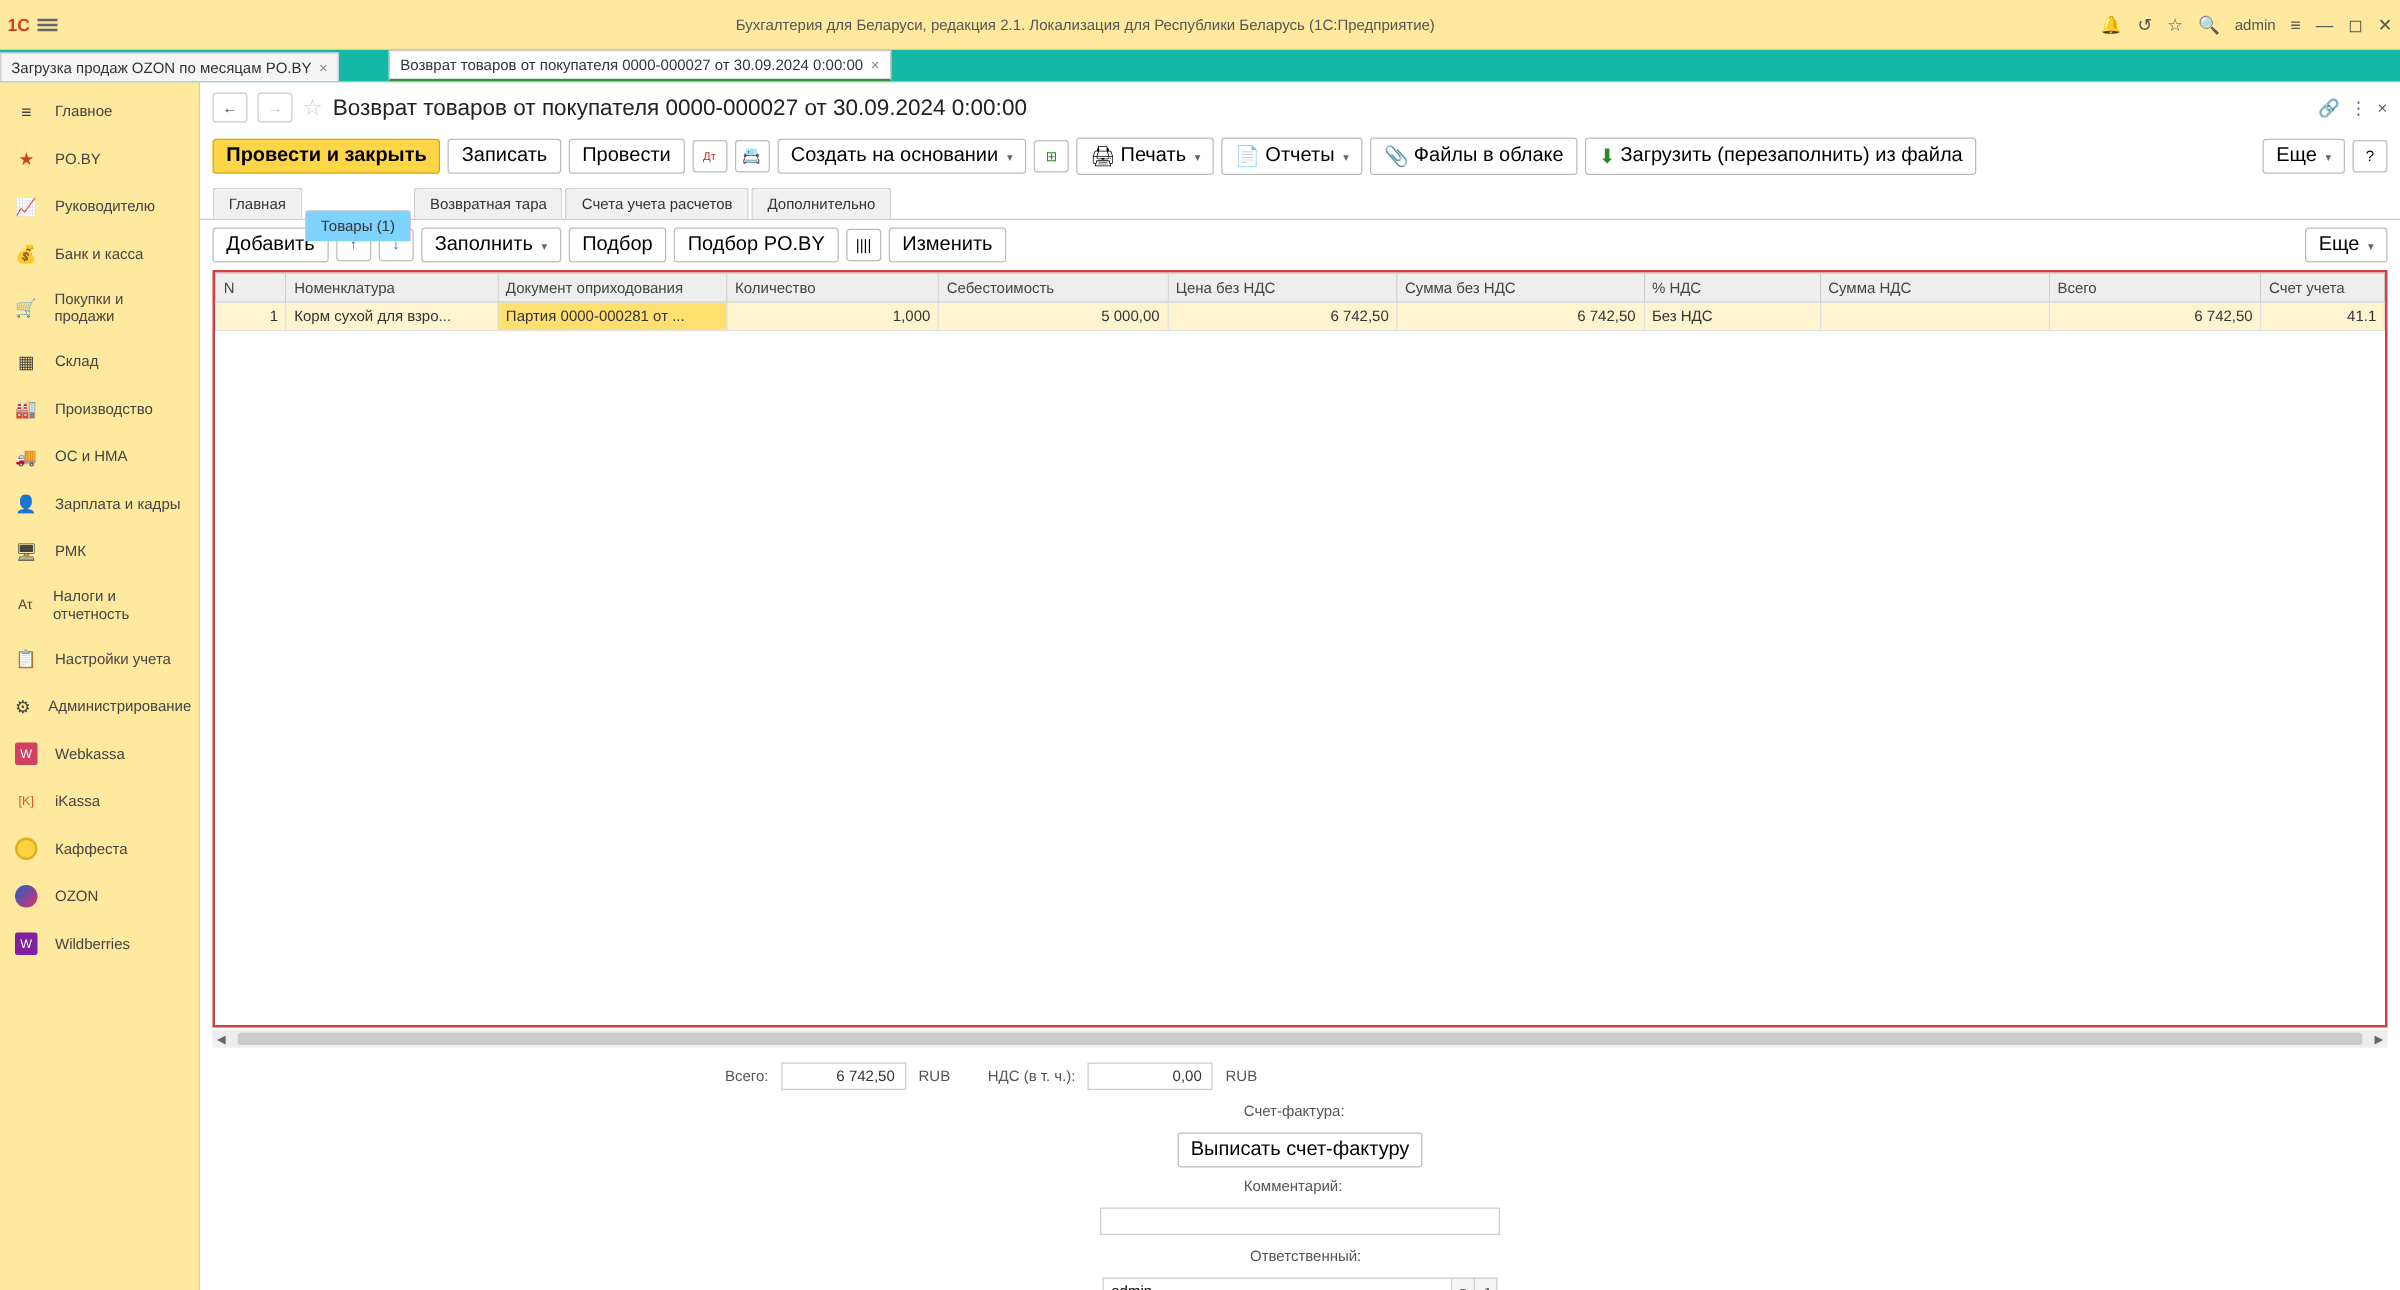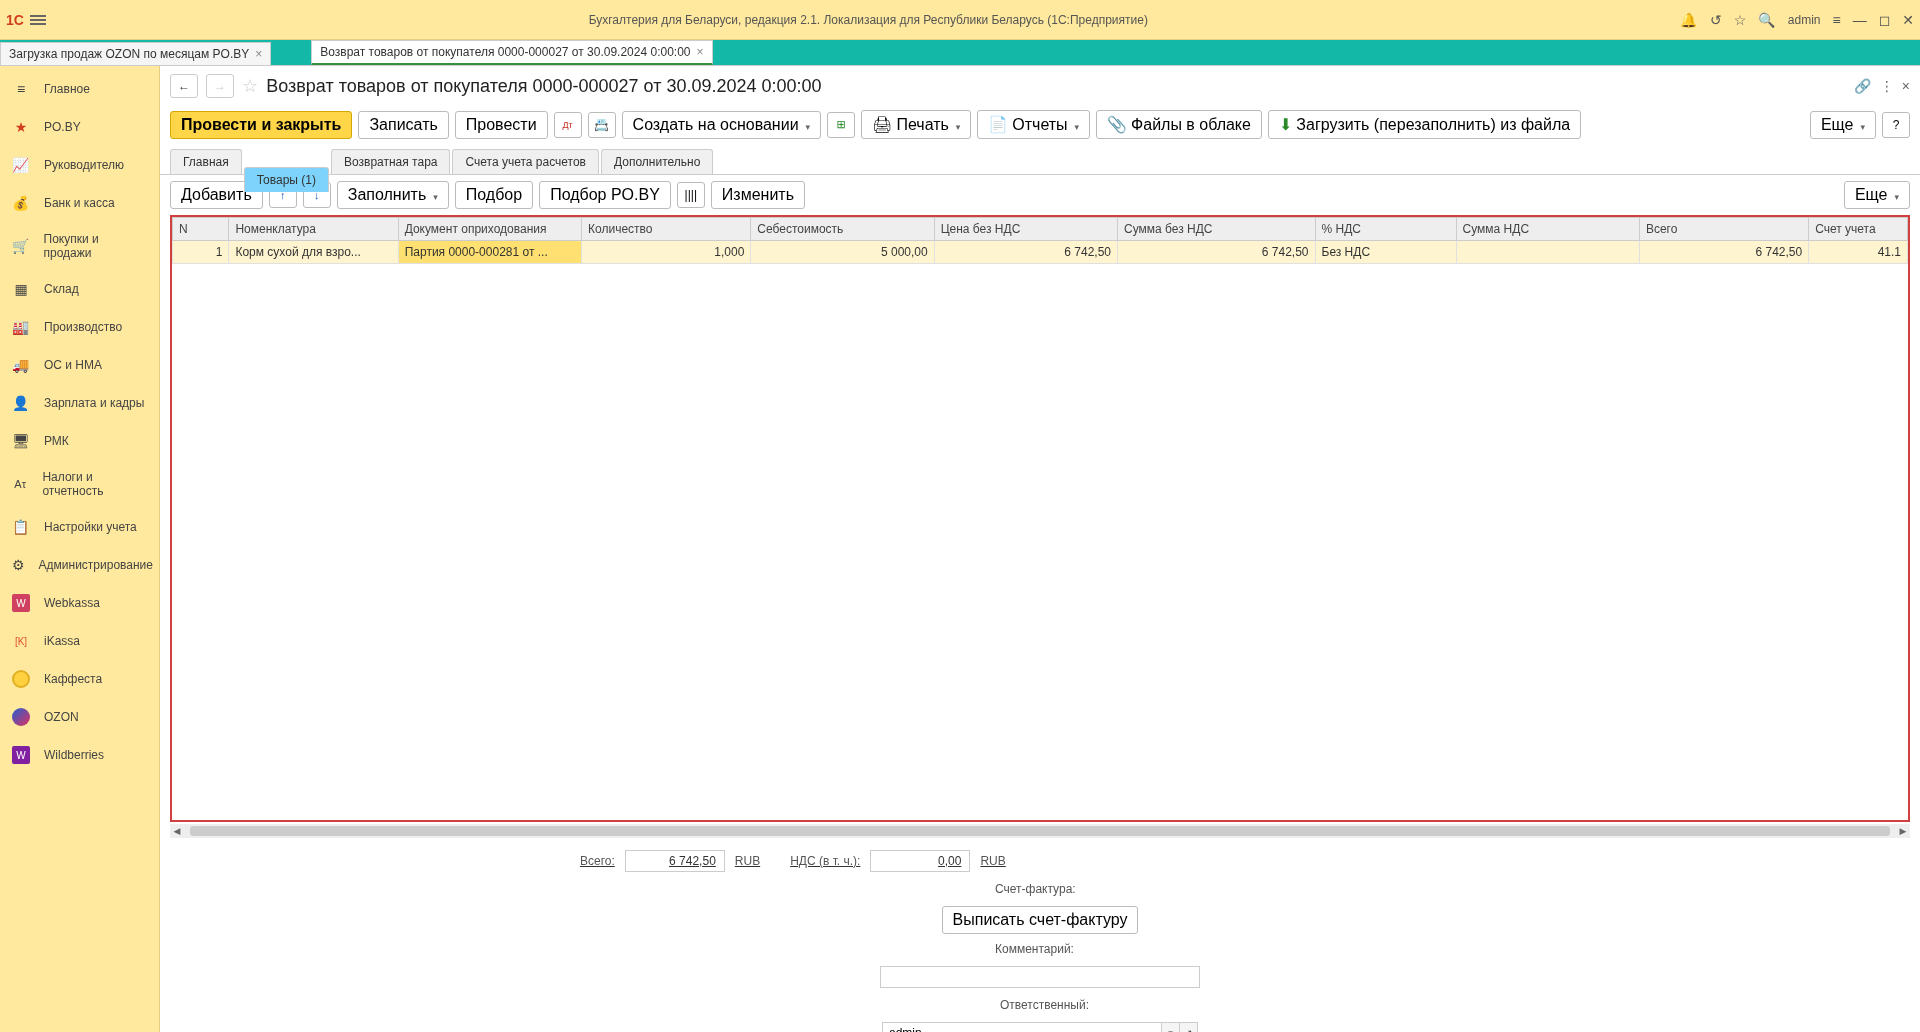--- a/index.html
+++ b/index.html
@@ -52,21 +52,21 @@
 .tbl td { border: 1px solid #e0e0e0; padding: 4px 6px; background: #fff4d0; }
 .tbl td.num { text-align: right; }
 .tbl td.hl { background: #ffe070; }
 .tablewrap .emptyarea { height: 480px; background: #fff; }
 
 .hscroll { height: 14px; background: #eee; margin: 2px 10px 6px 10px; position: relative; }
 .hscroll .thumb { position: absolute; left: 20px; right: 20px; top: 2px; bottom: 2px; background: #ccc; border-radius: 3px; }
 .hscroll .arr { position: absolute; top: 0; width: 14px; height: 14px; display: flex; align-items: center; justify-content: center; font-size: 9px; color: #666; cursor: pointer; }
 .hscroll .arr.l { left: 0; } .hscroll .arr.r { right: 0; }
 
-.totals { display: flex; align-items: center; justify-content: flex-start; padding: 6px 10px; gap: 10px; text-decoration: underline; }
+.totals { display: flex; align-items: center; justify-content: flex-start; padding: 6px 10px; gap: 10px; }
 .totals .lbl { color: #555; }
 .totals .val { border: 1px solid #ccc; padding: 3px 8px; min-width: 100px; text-align: right; display: inline-block; }
 .totals .cur { color: #555; }
 
 .formrow { display: flex; align-items: center; padding: 4px 10px; gap: 10px; flex-direction: column; }
 .formrow .lbl { color: #555; min-width: 90px; }
 .formrow input.txt { border: 1px solid #ccc; padding: 3px 6px; font-size: 12px; }
 .formrow .combo { display: flex; }
 .formrow .combo input { border: 1px solid #ccc; padding: 3px 6px; font-size: 12px; width: 280px; }
 .formrow .combo .cbtn { border: 1px solid #ccc; border-left: none; width: 18px; display: flex; align-items: center; justify-content: center; font-size: 9px; cursor: pointer; background: #f5f5f5; }

